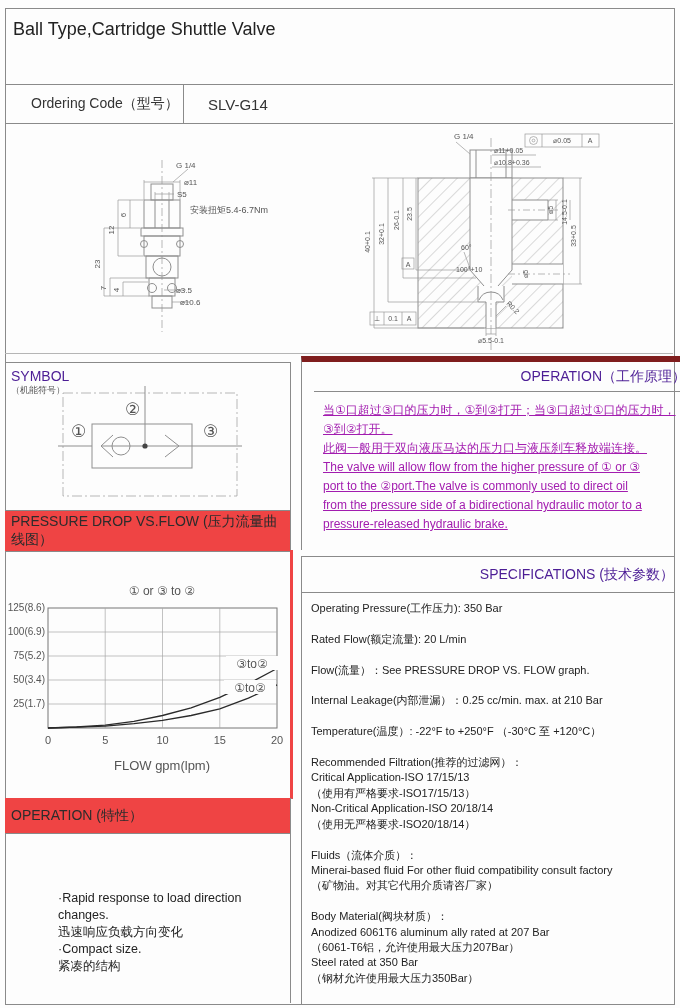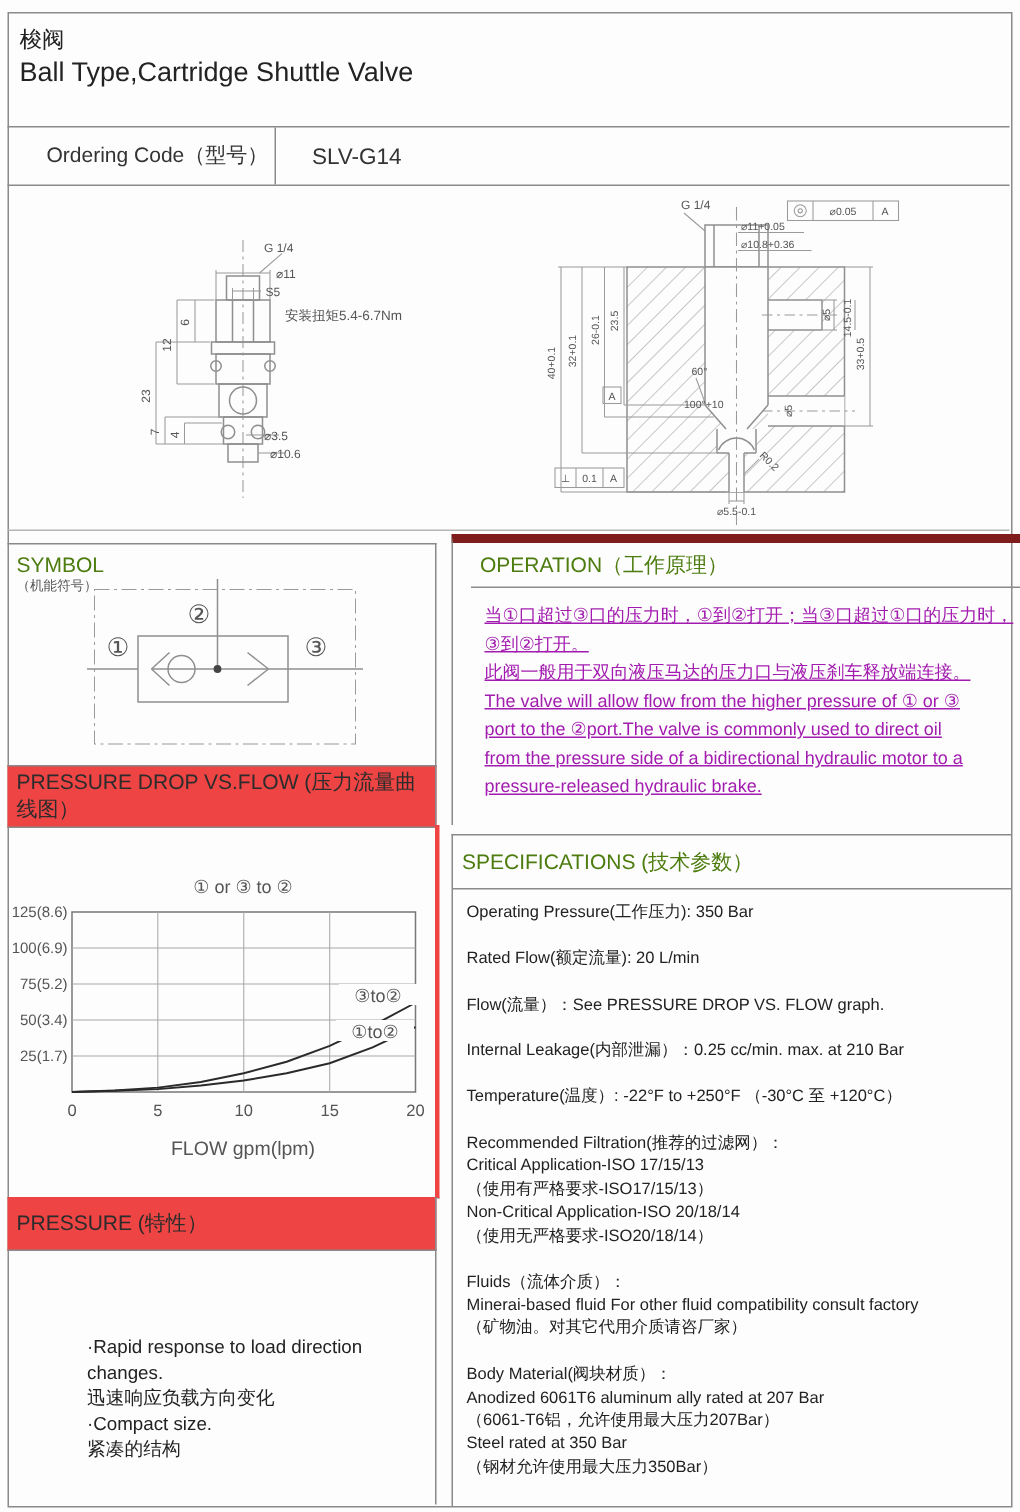--- a/index.html
+++ b/index.html
@@ -10,37 +10,36 @@
   }
   .abs{position:absolute;}
   .frame{border:1px solid #8a8a8a;}
   .title-cn{font-size:15px;color:#222;}
   .title-en{font-size:18px;color:#222;margin-top:2px;}
   .order-row{border-top:1px solid #8a8a8a;border-bottom:1px solid #8a8a8a;display:flex;align-items:center;}
   .order-label{font-size:14px;padding-left:26px;width:152px;}
   .order-div{width:1px;height:100%;background:#8a8a8a;}
   .order-code{font-size:15px;padding-left:24px;}
   .band{display:flex;align-items:center;font-size:14px;color:#2c2c2c;background:#ef4444;}
-  .sec-head{font-size:14px;color:#4d7c0f;}
+  .sec-head{font-size:14px;color:#4c1d95;text-align:right;}
   .pre{white-space:pre-line;}
   svg text{fill:#555;}
   .dimtxt{font-size:8px;}
   .dimtxt2{font-size:7px;}
   .thin{stroke:#9a9a9a;stroke-width:0.7;fill:none;}
   .edge{stroke:#8f8f8f;stroke-width:1;fill:none;}
 </style>
 </head>
 <body>
 
 <div id="page">
 
   <div class="abs frame" style="left:5px;top:8px;width:668px;height:995px;"></div>
 
   <div class="abs" style="left:13px;top:17px;">
-    <div class="title-cn">梭阀</div>
     <div class="title-en">Ball Type,Cartridge Shuttle Valve</div>
   </div>
 
   <div class="abs order-row" style="left:5px;top:84px;width:668px;height:38px;">
     <div class="order-label">Ordering Code（型号）</div>
     <div class="order-div"></div>
     <div class="order-code">SLV-G14</div>
   </div>
 
   <svg class="abs" style="left:80px;top:136px;" width="262" height="218" viewBox="0 0 262 218">
@@ -279,21 +278,21 @@
       <text x="157" y="220" font-size="13" text-anchor="middle" fill="#444">FLOW gpm(lpm)</text>
 
       <rect x="221" y="106" width="52" height="14" fill="#fdfdfd"></rect>
       <text x="247" y="118" font-size="12" text-anchor="middle" fill="#333">③to②</text>
       <rect x="219" y="130" width="52" height="14" fill="#fdfdfd"></rect>
       <text x="245" y="142" font-size="12" text-anchor="middle" fill="#333">①to②</text>
     </svg>
   </div>
 
   <div class="abs band" style="left:5px;top:798px;width:285px;height:35px;border-bottom:1px solid #8a8a8a;border-right:1px solid #8a8a8a;">
-    <span style="padding-left:6px;">PRESSURE (特性）</span>
+    <span style="padding-left:6px;">OPERATION (特性）</span>
   </div>
 
   <div class="abs" style="left:5px;top:833px;width:285px;height:170px;border-right:1px solid #8a8a8a;">
     <div class="pre" style="position:absolute;left:9px;top:57px;font-size:12.5px;line-height:17px;color:#222;margin-left:44px;">·Rapid response to load direction changes.
 迅速响应负载方向变化
 ·Compact size.
 紧凑的结构</div>
   </div>
 
   <div class="abs" style="left:301px;top:356px;width:372px;height:188px;border-top:6px solid #7f1d1d;border-left:1px solid #8a8a8a;padding-left:12px;">

